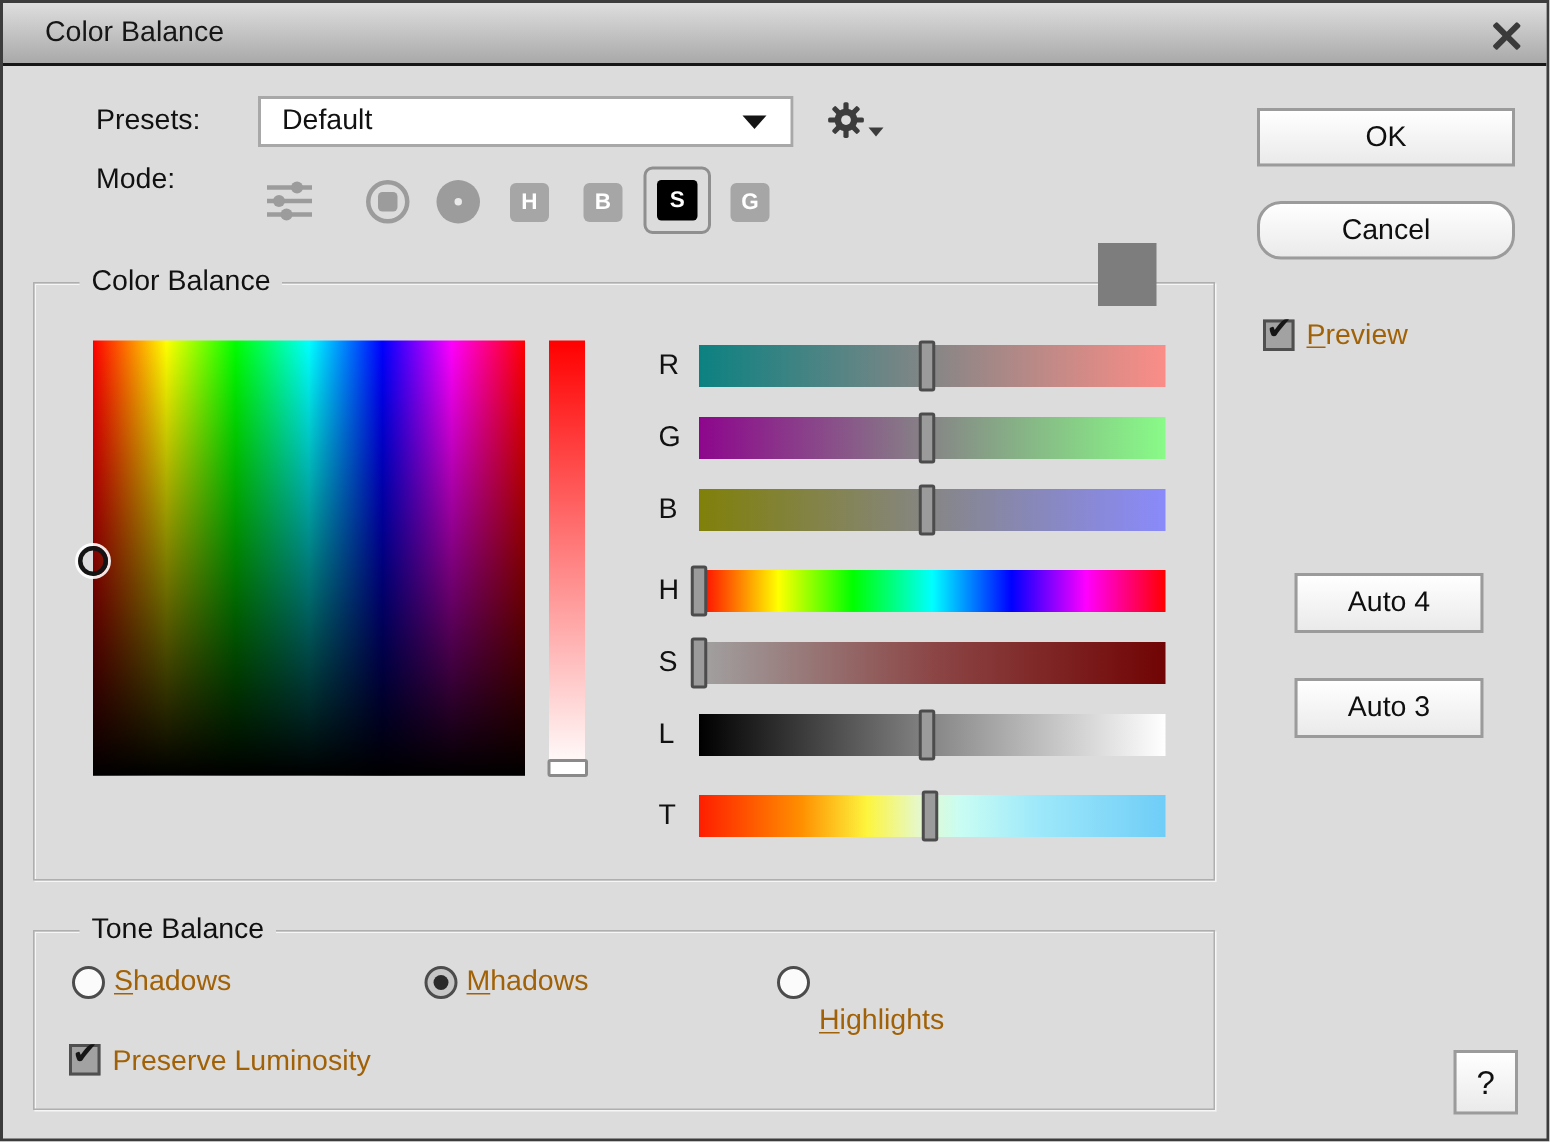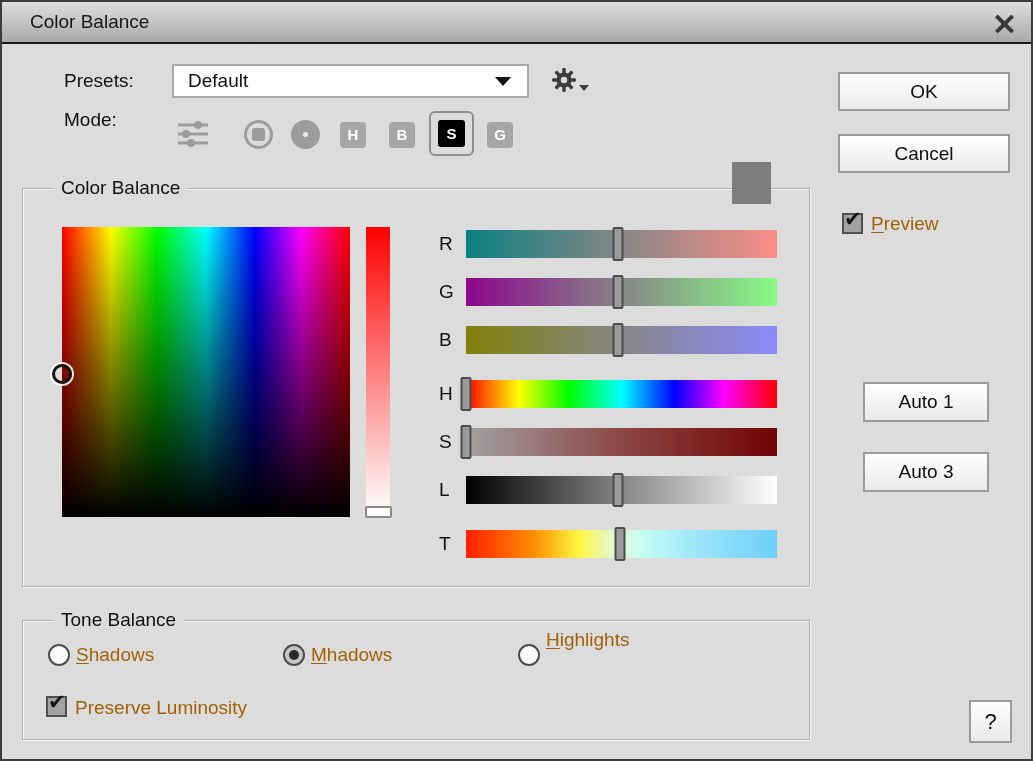--- a/index.html
+++ b/index.html
@@ -213,33 +213,33 @@
     <span class="legend">Tone Balance</span>
   </div>
 
   <span class="radio" style="left:46px; top:642px;"></span>
   <span class="opt-label" style="left:74px; top:642px;"><span class="u">S</span><span>hadows</span></span>
 
   <span class="radio selected" style="left:281px; top:642px;"></span>
   <span class="opt-label" style="left:309px; top:642px;"><span class="u">M</span><span>hadows</span></span>
 
   <span class="radio" style="left:516px; top:642px;"></span>
-  <span class="opt-label" style="left:544px; top:627px;"><span class="u">H</span><span>ighlights</span></span>
+  <span class="opt-label" style="left:544px; top:668px;"><span class="u">H</span><span>ighlights</span></span>
 
   <span class="checkbox" style="left:44px; top:694px;">
     <span class="check">✔</span>
   </span>
   <span class="opt-label" style="left:73px; top:695px;text-align:center;">Preserve Luminosity</span>
 
   <button class="btn" style="left:836px; top:70px; width:172px; height:39px;">OK</button>
-  <button class="btn" style="left:836px; top:132px; width:172px; height:39px;">Cancel</button>
+  <button class="btn" style="left:836px; top:132px; width:172px; height:39px;border-radius:16px;">Cancel</button>
 
   <span class="checkbox" style="left:840px; top:211px;">
     <span class="check">✔</span>
   </span>
   <span class="opt-label" style="left:869px; top:211px;"><span class="u">P</span><span>review</span></span>
 
-  <button class="btn" style="left:861px; top:380px; width:126px; height:40px;">Auto 1</button>
+  <button class="btn" style="left:861px; top:380px; width:126px; height:40px;">Auto 4</button>
   <button class="btn" style="left:861px; top:450px; width:126px; height:40px;">Auto 3</button>
 
   <button class="btn" style="left:967px; top:698px; width:43px; height:43px; font-size:22px;">?</button>
 
 </div>
 
 </body></html>

